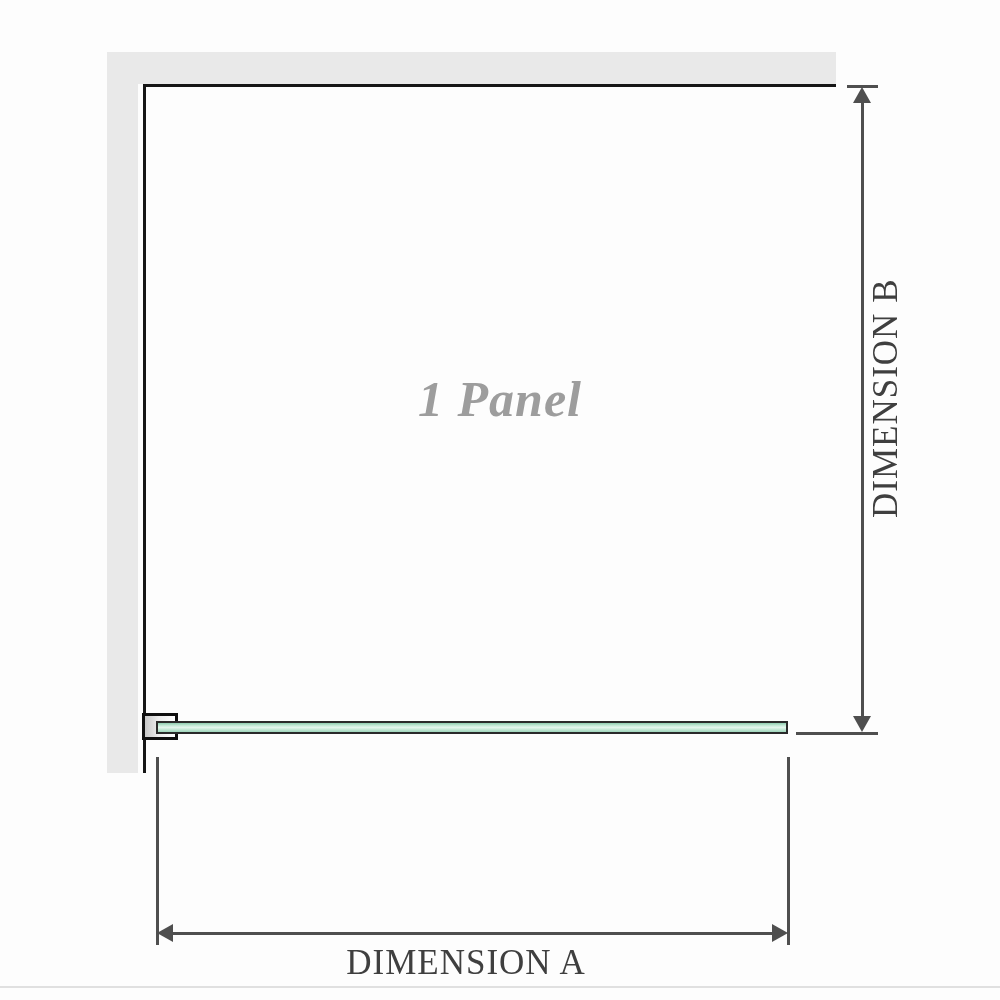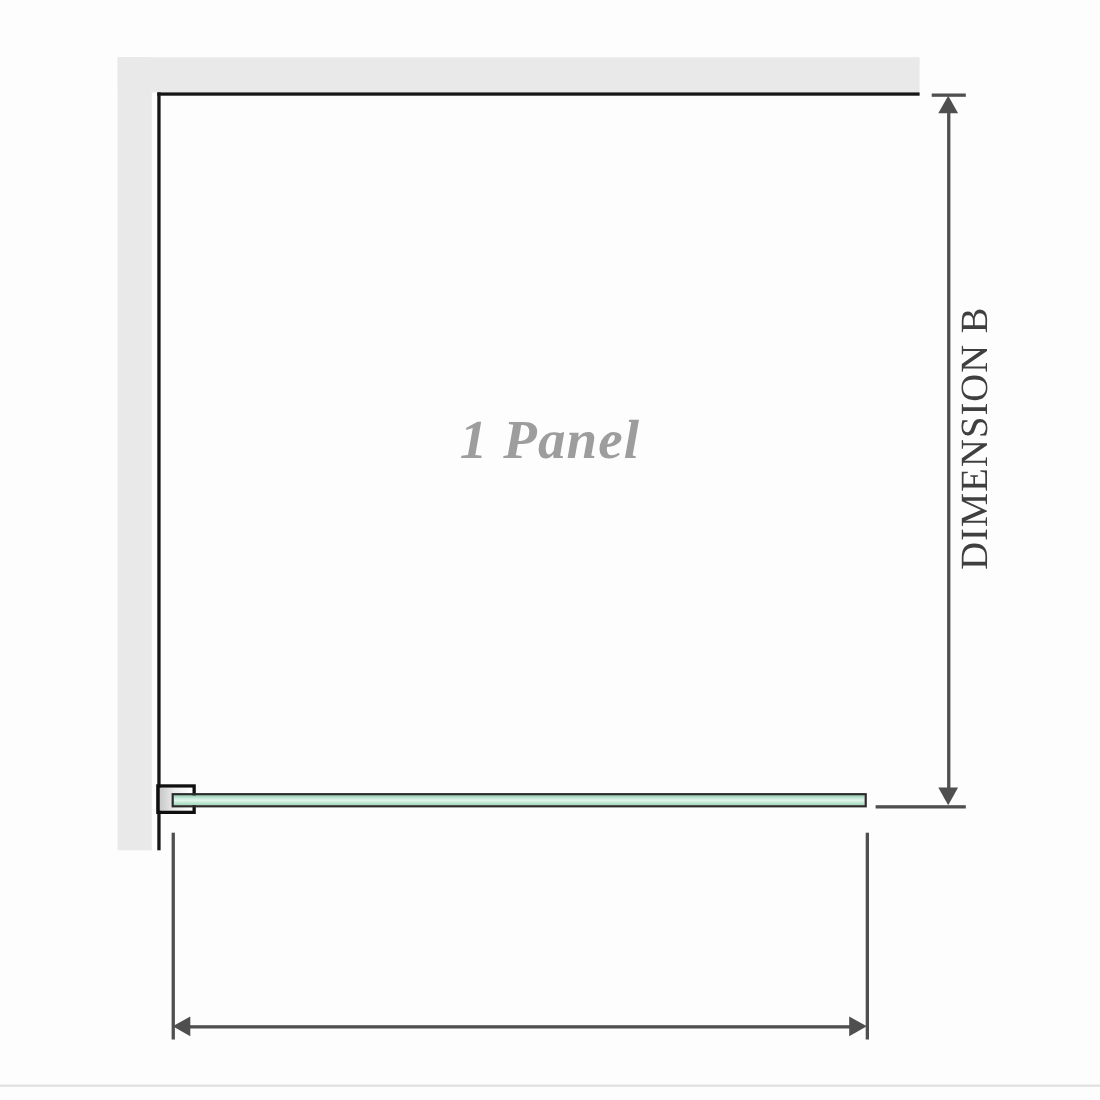--- a/index.html
+++ b/index.html
@@ -84,16 +84,17 @@
   <div class="abs dim dimb-vline"></div>
   <div class="abs tri tri-up"></div>
   <div class="abs tri tri-down"></div>
   <div class="abs dim-label dimb-label">DIMENSION B</div>
 
   <div class="abs dim dima-tick-left"></div>
   <div class="abs dim dima-tick-right"></div>
   <div class="abs dim dima-hline"></div>
   <div class="abs tri tri-left"></div>
   <div class="abs tri tri-right"></div>
+  <div class="abs dim-label dima-label">DIMENSION A</div>
 
   <div class="abs bottom-divider"></div>
 
 </div>
 
 </body></html>

